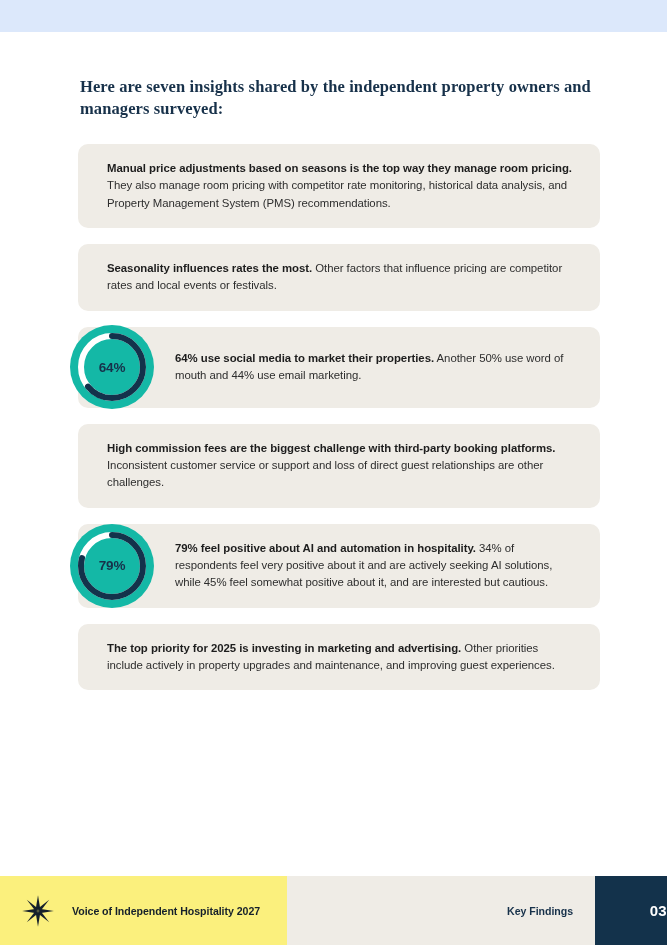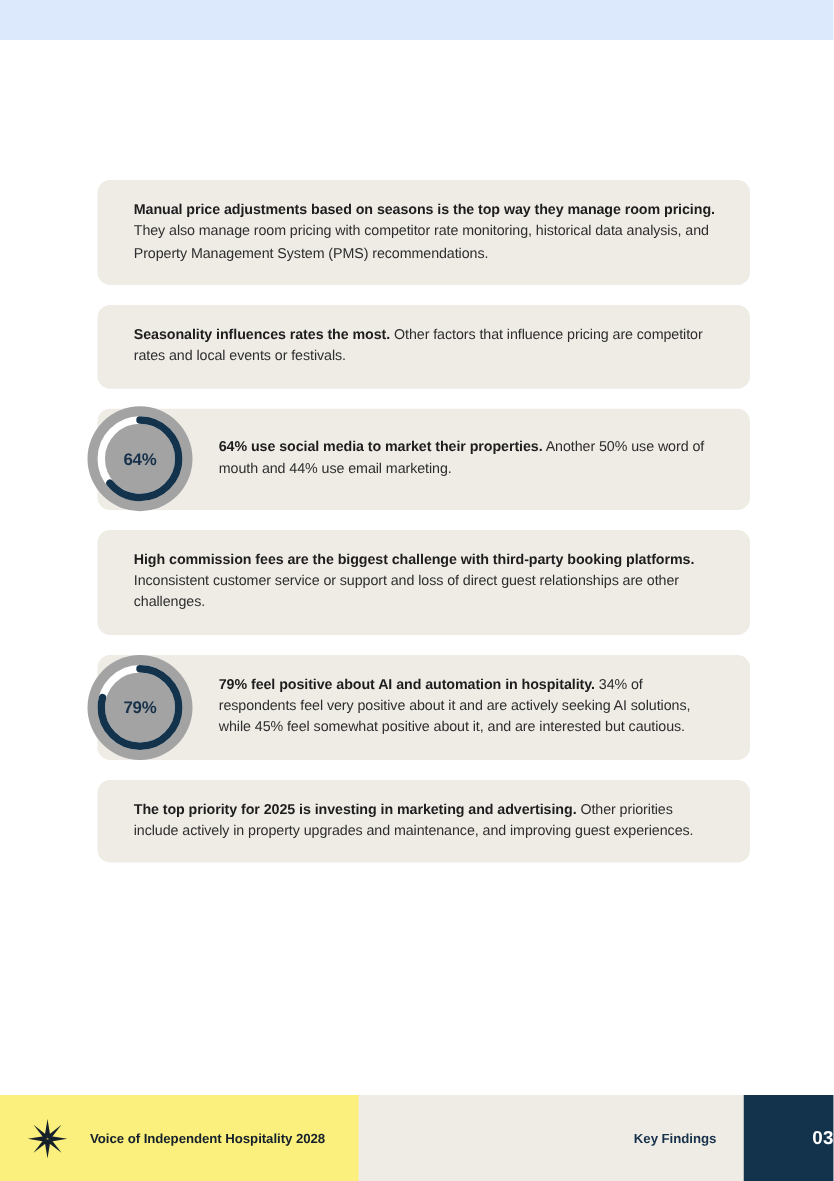--- a/index.html
+++ b/index.html
@@ -79,21 +79,21 @@
     align-items: center;
   }
 
   .donut-wrap {
     position: absolute;
     left: -8px;
     top: 50%;
     transform: translateY(-50%);
     width: 84px;
     height: 84px;
-    background: #a3a3a3;
+    background: #14b8a6;
     border-radius: 50%;
     display: flex;
     align-items: center;
     justify-content: flex-end;
   }
 
   .donut-wrap svg { display: block; }
 
   .donut-label {
     position: absolute;
@@ -177,20 +177,21 @@
     letter-spacing: 0.3px;
   }
 </style>
 </head>
 <body>
 
 <div class="page">
 
   <div class="top-band"></div>
 
+  <h1 class="heading">Here are seven insights shared by the independent property owners and managers surveyed:</h1>
 
   <div class="cards">
       <div class="card">
         <div class="card-text"><b>Manual price adjustments based on seasons is the top way they manage room pricing.</b><span> They also manage room pricing with competitor rate monitoring, historical data analysis, and Property Management System (PMS) recommendations.</span></div>
       </div>
       <div class="card">
         <div class="card-text"><b>Seasonality influences rates the most.</b><span> Other factors that influence pricing are competitor rates and local events or festivals.</span></div>
       </div>
       <div class="card has-donut">
         <div class="donut-wrap">
@@ -229,21 +230,21 @@
             <path d="M20 35.8 L17.9 23.0 L20 20.4 L22.1 23.0 Z"></path>
             <path d="M4.2 20 L17.0 17.9 L19.6 20 L17.0 22.1 Z"></path>
             <path d="M35.8 20 L23.0 22.1 L20.4 20 L23.0 17.9 Z"></path>
             <path d="M8.8 8.8 L19.0 16.7 L19.9 19.9 L16.7 19.0 Z"></path>
             <path d="M31.2 31.2 L21.0 23.3 L20.1 20.1 L23.3 21.0 Z"></path>
             <path d="M31.2 8.8 L23.3 19.0 L20.1 19.9 L21.0 16.7 Z"></path>
             <path d="M8.8 31.2 L16.7 21.0 L19.9 20.1 L19.0 23.3 Z"></path>
           </g>
         </svg>
       </span>
-      <span class="footer-brand">Voice of Independent Hospitality 2028</span>
+      <span class="footer-brand">Voice of Independent Hospitality 2027</span>
     </div>
     <div class="footer-mid">
       <span class="footer-section">Key Findings</span>
     </div>
     <div class="footer-page">
       <span class="footer-page-num">03</span>
     </div>
   </div>
 
 </div>

